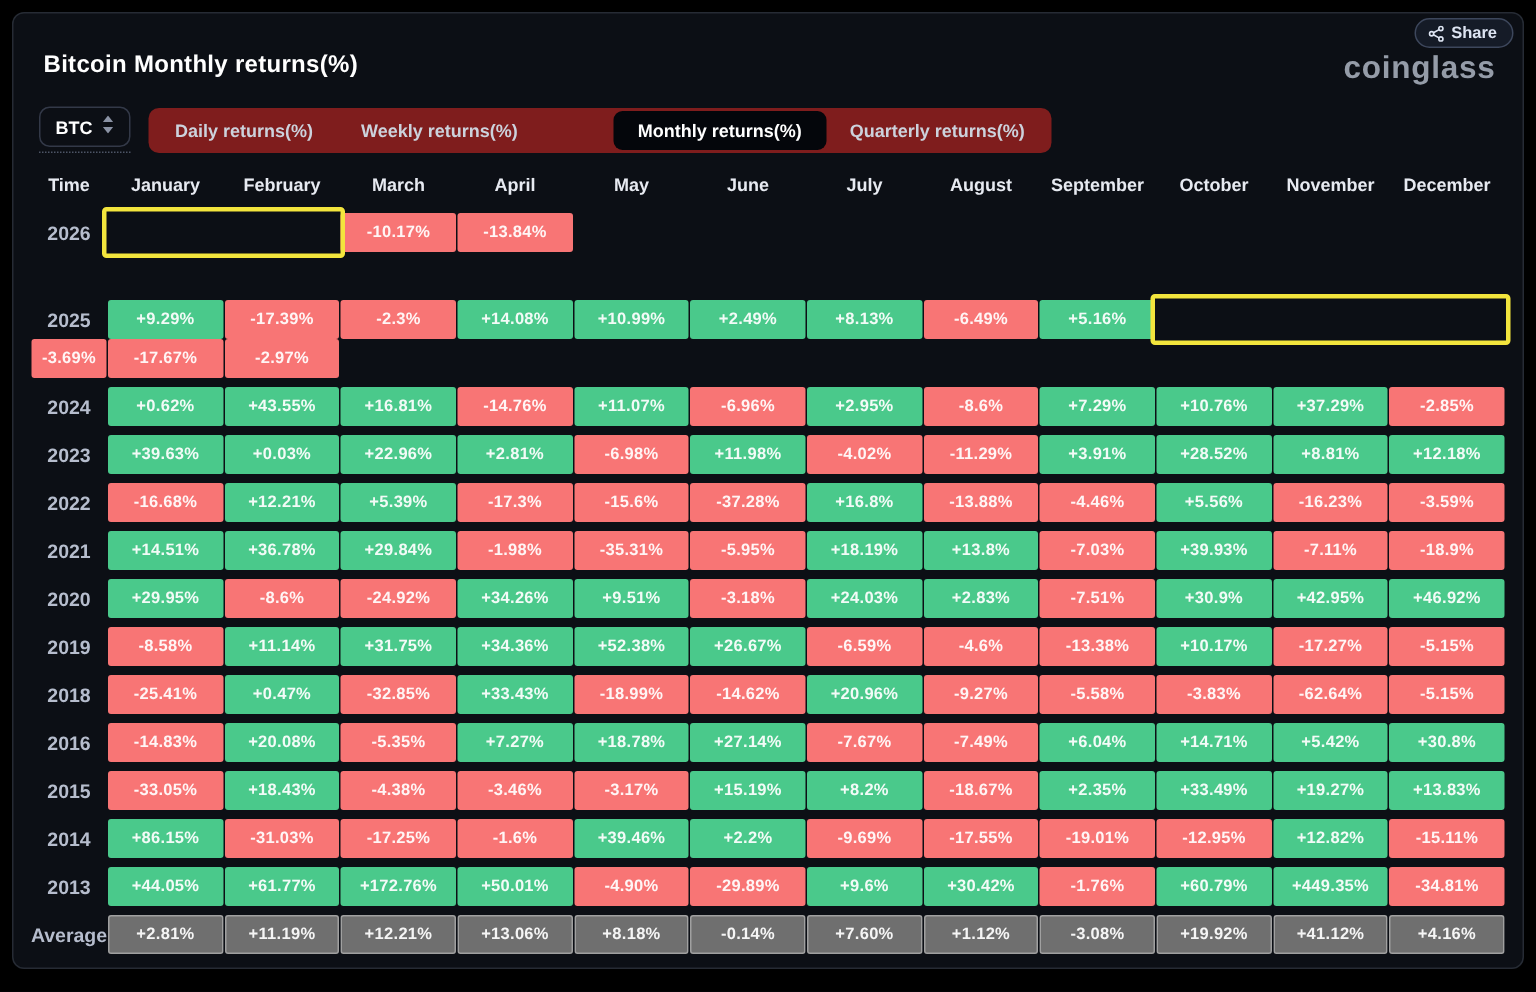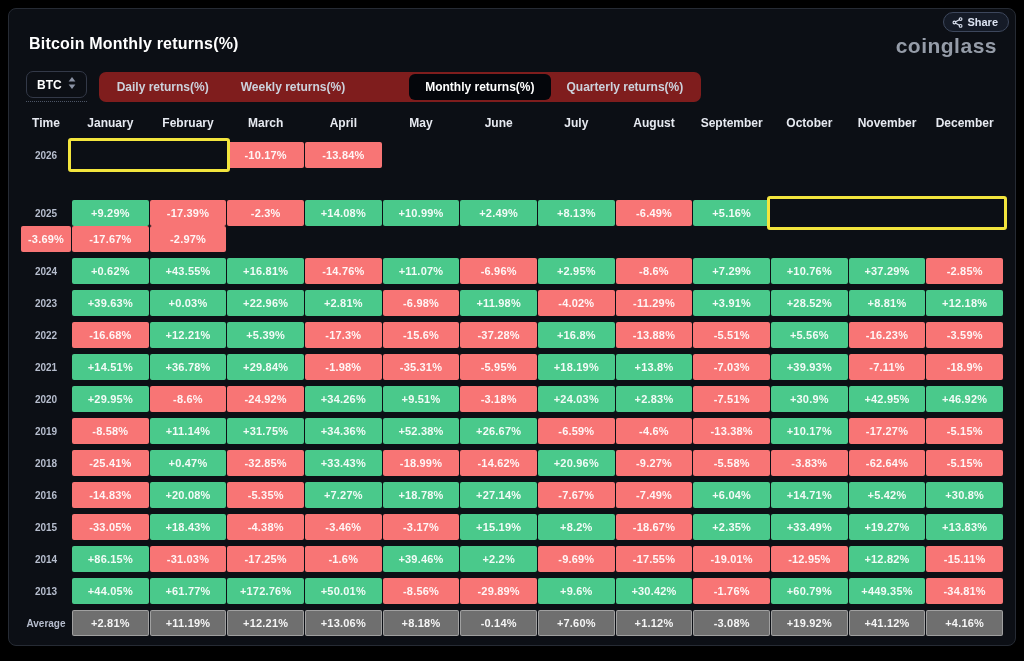--- a/index.html
+++ b/index.html
@@ -28,21 +28,21 @@
          border-radius:6px; cursor:pointer; white-space:nowrap; }
   .tab.active { background:#04060b; color:#fff;margin-left:48px; }
 
   
   .heat-table { padding:12px 12px 0 12px; }
   .hrow { display:grid; grid-template-columns:50px repeat(12,1fr); column-gap:1px;
           margin-bottom:6px; position:relative; }
   .hrow.head { margin-bottom:8px; }
   .col-h { text-align:center; color:#e7eaf1; font-size:12px; font-weight:600; padding:2px 0 4px; }
   .row-label { display:flex; align-items:center; justify-content:center;
-               color:#b6bdcd; font-size:10px; font-weight:600; }
+               color:#b6bdcd; font-size:13px; font-weight:600; }
   .cell { height:26px; display:flex; align-items:center; justify-content:center;
           border-radius:2px; font-size:11px; font-weight:700; color:rgba(255,255,255,.93);
           letter-spacing:.2px; }
   .cell.pos { background:#4ac98b; }
   .cell.neg { background:#f87575; }
   .cell.flat { background:#6f6f6f; border:1px solid rgba(255,255,255,.34); }
   .cell.empty { background:transparent; }
   .hl-box { border:3px solid #f3e53d; border-radius:3px; margin:-4px -4px;
             pointer-events:none; z-index:3; grid-row:1; }
 </style>
@@ -169,21 +169,21 @@
       <div class="hrow">
         <div class="row-label">2022</div>
         <div class="cell neg">-16.68%</div>
         <div class="cell pos">+12.21%</div>
         <div class="cell pos">+5.39%</div>
         <div class="cell neg">-17.3%</div>
         <div class="cell neg">-15.6%</div>
         <div class="cell neg">-37.28%</div>
         <div class="cell pos">+16.8%</div>
         <div class="cell neg">-13.88%</div>
-        <div class="cell neg">-5.51%</div>
+        <div class="cell neg">-4.46%</div>
         <div class="cell pos">+5.56%</div>
         <div class="cell neg">-16.23%</div>
         <div class="cell neg">-3.59%</div>
       </div>
       <div class="hrow">
         <div class="row-label">2021</div>
         <div class="cell pos">+14.51%</div>
         <div class="cell pos">+36.78%</div>
         <div class="cell pos">+29.84%</div>
         <div class="cell neg">-1.98%</div>
@@ -285,21 +285,21 @@
         <div class="cell neg">-12.95%</div>
         <div class="cell pos">+12.82%</div>
         <div class="cell neg">-15.11%</div>
       </div>
       <div class="hrow">
         <div class="row-label">2013</div>
         <div class="cell pos">+44.05%</div>
         <div class="cell pos">+61.77%</div>
         <div class="cell pos">+172.76%</div>
         <div class="cell pos">+50.01%</div>
-        <div class="cell neg">-8.56%</div>
+        <div class="cell neg">-4.90%</div>
         <div class="cell neg">-29.89%</div>
         <div class="cell pos">+9.6%</div>
         <div class="cell pos">+30.42%</div>
         <div class="cell neg">-1.76%</div>
         <div class="cell pos">+60.79%</div>
         <div class="cell pos">+449.35%</div>
         <div class="cell neg">-34.81%</div>
       </div>
       <div class="hrow">
         <div class="row-label">Average</div>

